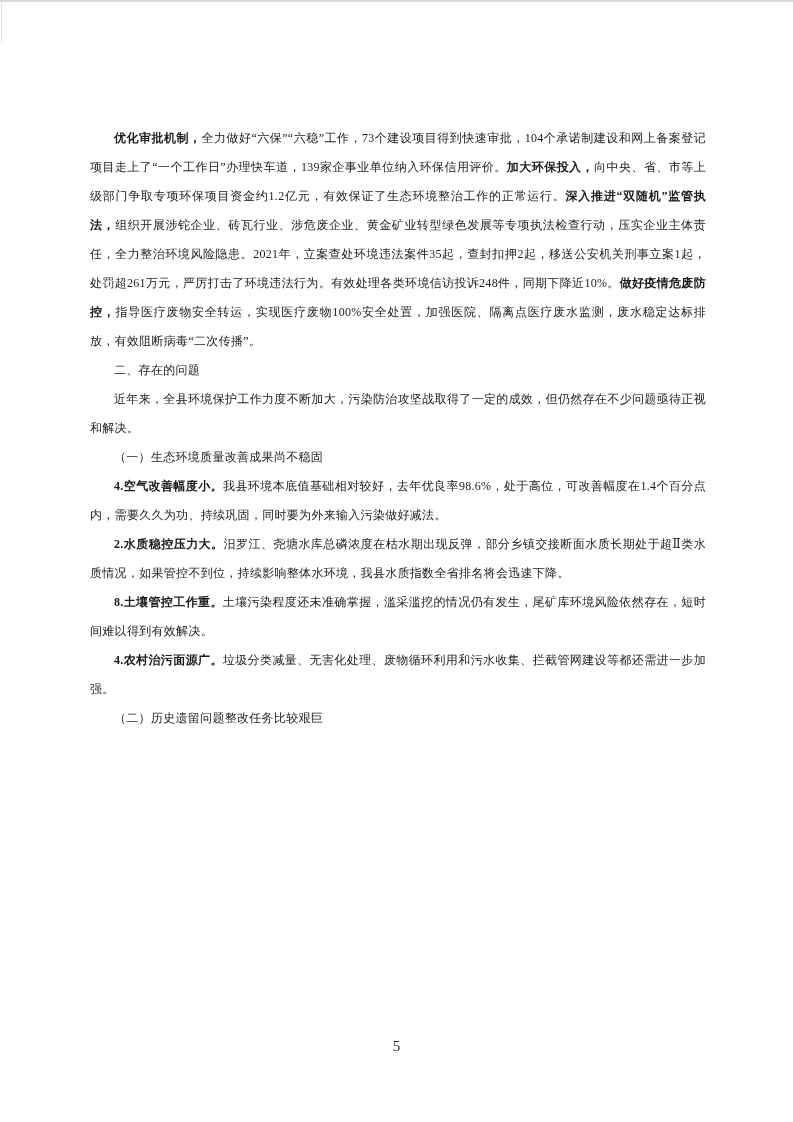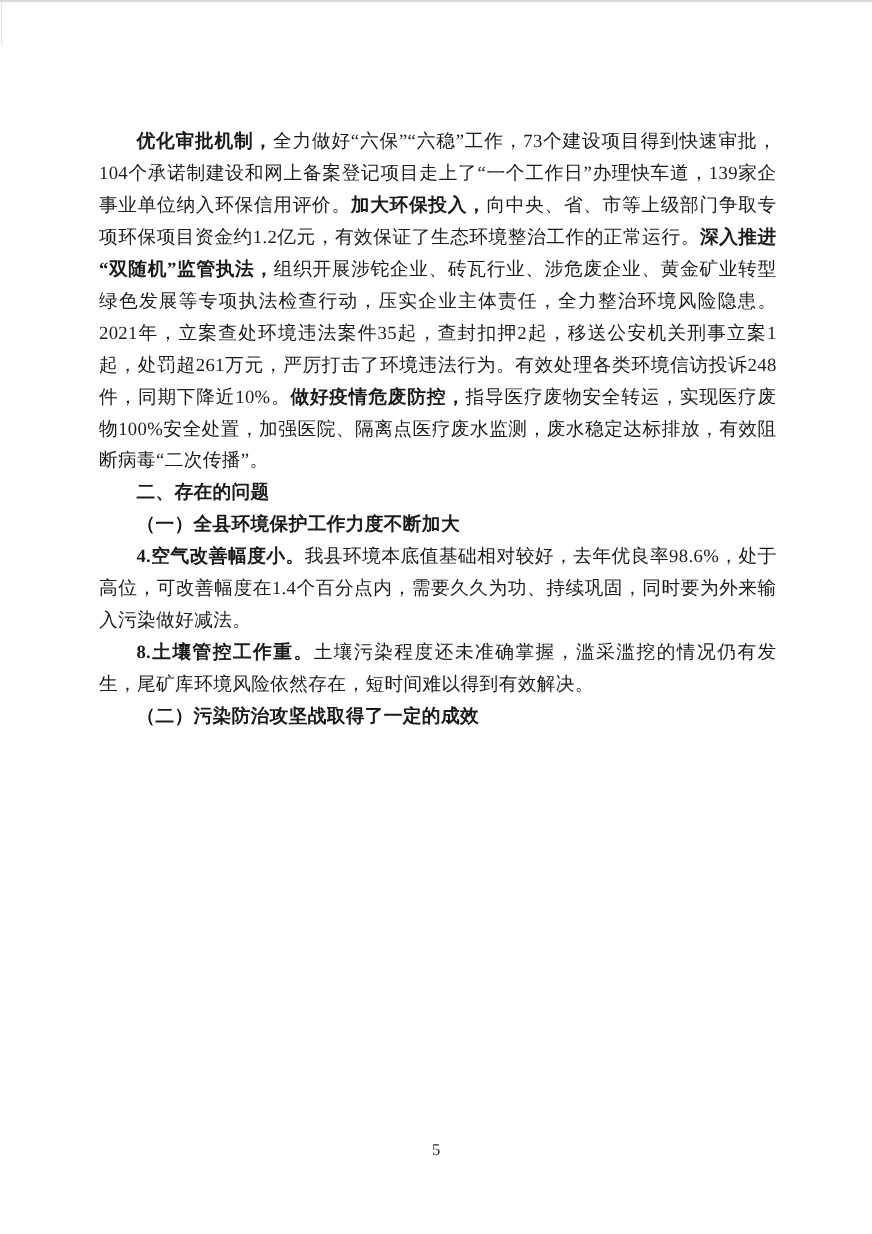--- a/index.html
+++ b/index.html
@@ -24,38 +24,38 @@
   }
   .scan-edge-left {
     position: absolute;
     left: 1px; top: 2px;
     width: 1px; height: 40px;
     background: #e3e3e3;
   }
   .content {
     position: absolute;
     left: 90px;
-    top: 114px;
+    top: 124px;
     width: 616px;
-    font-size: 17px;
+    font-size: 12px;
     line-height: 29px;
     text-align: justify;
     text-justify: inter-ideograph;
     letter-spacing: 0.3px;
   }
   .content p {
     margin: 0;
     padding: 0;
     text-indent: 2em;
   }
   .bold {
     font-weight: bold;
   }
   .heading {
-    font-weight: bold;
+    font-weight: normal;
   }
   .page-number {
     position: absolute;
     left: 0;
     top: 1036px;
     width: 100%;
     text-align: center;
     font-size: 15px;
     line-height: 20px;
     color: #2a2a2a;
@@ -67,28 +67,31 @@
 <div class="page">
   <div class="scan-edge-top"></div>
   <div class="scan-edge-left"></div>
 
   <div class="content">
 
     <p><span class="bold">优化审批机制，</span><span>全力做好“六保”“六稳”工作，73个建设项目得到快速审批，104个承诺制建设和网上备案登记项目走上了“一个工作日”办理快车道，139家企事业单位纳入环保信用评价。</span><span class="bold">加大环保投入，</span><span>向中央、省、市等上级部门争取专项环保项目资金约1.2亿元，有效保证了生态环境整治工作的正常运行。</span><span class="bold">深入推进“双随机”监管执法，</span><span>组织开展涉铊企业、砖瓦行业、涉危废企业、黄金矿业转型绿色发展等专项执法检查行动，压实企业主体责任，全力整治环境风险隐患。2021年，立案查处环境违法案件35起，查封扣押2起，移送公安机关刑事立案1起，处罚超261万元，严厉打击了环境违法行为。有效处理各类环境信访投诉248件，同期下降近10%。</span><span class="bold">做好疫情危废防控，</span><span>指导医疗废物安全转运，实现医疗废物100%安全处置，加强医院、隔离点医疗废水监测，废水稳定达标排放，有效阻断病毒“二次传播”。</span></p>
 
     <p class="heading">二、存在的问题</p>
 
+    <p>近年来，全县环境保护工作力度不断加大，污染防治攻坚战取得了一定的成效，但仍然存在不少问题亟待正视和解决。</p>
 
-    <p class="heading">（一）全县环境保护工作力度不断加大</p>
+    <p class="heading">（一）生态环境质量改善成果尚不稳固</p>
 
     <p><span class="bold">4.空气改善幅度小。</span><span>我县环境本底值基础相对较好，去年优良率98.6%，处于高位，可改善幅度在1.4个百分点内，需要久久为功、持续巩固，同时要为外来输入污染做好减法。</span></p>
 
+    <p><span class="bold">2.水质稳控压力大。</span><span>汨罗江、尧塘水库总磷浓度在枯水期出现反弹，部分乡镇交接断面水质长期处于超Ⅱ类水质情况，如果管控不到位，持续影响整体水环境，我县水质指数全省排名将会迅速下降。</span></p>
 
     <p><span class="bold">8.土壤管控工作重。</span><span>土壤污染程度还未准确掌握，滥采滥挖的情况仍有发生，尾矿库环境风险依然存在，短时间难以得到有效解决。</span></p>
 
+    <p><span class="bold">4.农村治污面源广。</span><span>垃圾分类减量、无害化处理、废物循环利用和污水收集、拦截管网建设等都还需进一步加强。</span></p>
 
-    <p class="heading">（二）污染防治攻坚战取得了一定的成效</p>
+    <p class="heading">（二）历史遗留问题整改任务比较艰巨</p>
 
 
   </div>
 
   <div class="page-number">5</div>
 </div>
 
 </body></html>

